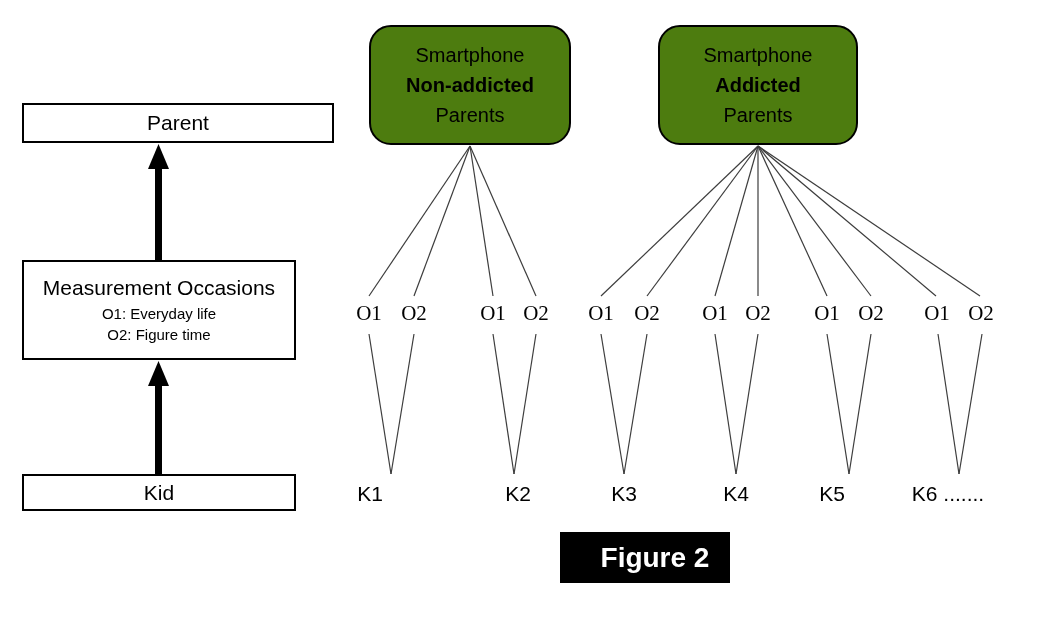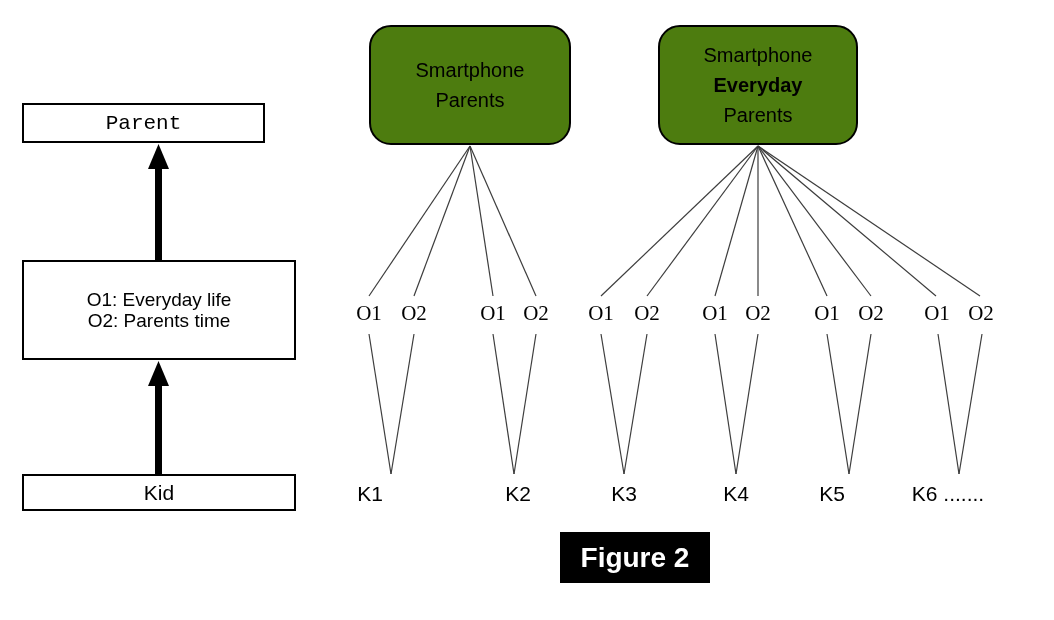--- a/index.html
+++ b/index.html
@@ -21,25 +21,25 @@
     position: absolute;
     border: 2px solid #000000;
     background: #ffffff;
     display: flex;
     flex-direction: column;
     align-items: center;
     justify-content: center;
     text-align: center;
     box-sizing: border-box;
   }
-  .box-parent  { left: 22px;  top: 103px; width: 243px; height: 40px;  font-size: 21px; font-family: Liberation Mono, monospace; }
+  .box-parent  { left: 22px;  top: 103px; width: 312px; height: 40px;  font-size: 21px; }
   .box-measure { left: 22px;  top: 260px; width: 274px; height: 100px; }
   .box-kid     { left: 22px;  top: 474px; width: 274px; height: 37px;  font-size: 21px; }
   .measure-title { font-size: 21px; margin-bottom: 3px; }
-  .measure-sub   { font-size: 19px; line-height: 21px; }
+  .measure-sub   { font-size: 15px; line-height: 21px; }
   .rounded {
     position: absolute;
     border: 2px solid #000000;
     border-radius: 22px;
     background: #4d7c0f;
     display: flex;
     flex-direction: column;
     align-items: center;
     justify-content: center;
     text-align: center;
@@ -62,20 +62,21 @@
     position: absolute;
     left: 560px; top: 532px;
     width: 150px; height: 51px;
     background: #000000;
     color: #ffffff;
     font-size: 28px;
     font-weight: 700;
     display: flex;
     align-items: center;
     justify-content: center;
+    padding-left: 20px;
   }
 </style>
 </head>
 <body>
 
 <div class="canvas">
 
   <svg class="lines" viewBox="0 0 1054 620" xmlns="http://www.w3.org/2000/svg">
 
     <g>
@@ -120,36 +121,38 @@
       <line x1="938" y1="334" x2="959" y2="474"></line>
       <line x1="982" y1="334" x2="959" y2="474"></line>
     </g>
   </svg>
 
   <div class="box box-parent">
     <span>Parent</span>
   </div>
 
   <div class="box box-measure">
+    <div class="measure-title">Measurement Occasions</div>
     <div class="measure-sub">O1: Everyday life</div>
-    <div class="measure-sub">O2: Parents time</div>
+    <div class="measure-sub">O2: Figure time</div>
   </div>
 
   <div class="box box-kid">
     <span>Kid</span>
   </div>
 
   <div class="rounded rounded-1">
     <div>Smartphone</div>
+    <div class="bold-line">Non-addicted</div>
     <div>Parents</div>
   </div>
 
   <div class="rounded rounded-2">
     <div>Smartphone</div>
-    <div class="bold-line">Everyday</div>
+    <div class="bold-line">Addicted</div>
     <div>Parents</div>
   </div>
 
   <span class="o-label" style="left:369px">O1</span>
   <span class="o-label" style="left:414px">O2</span>
   <span class="o-label" style="left:493px">O1</span>
   <span class="o-label" style="left:536px">O2</span>
   <span class="o-label" style="left:601px">O1</span>
   <span class="o-label" style="left:647px">O2</span>
   <span class="o-label" style="left:715px">O1</span>

